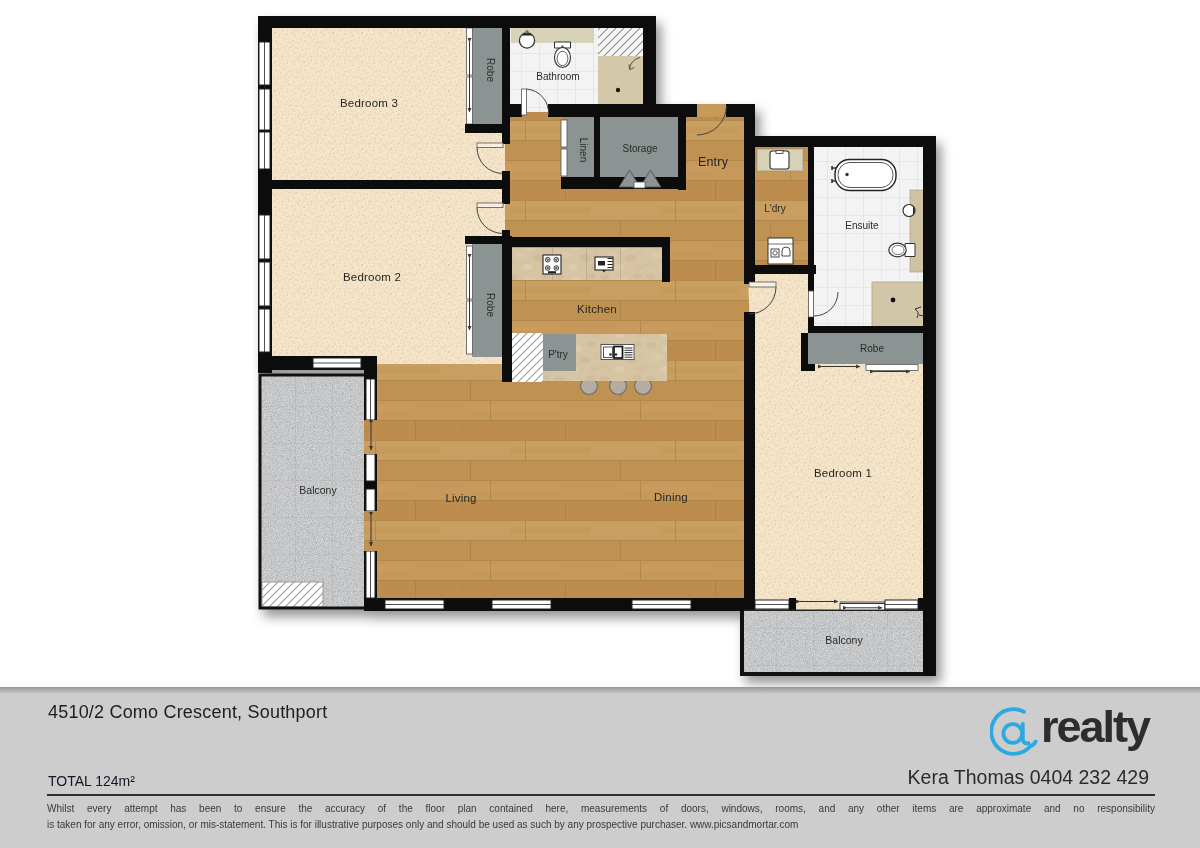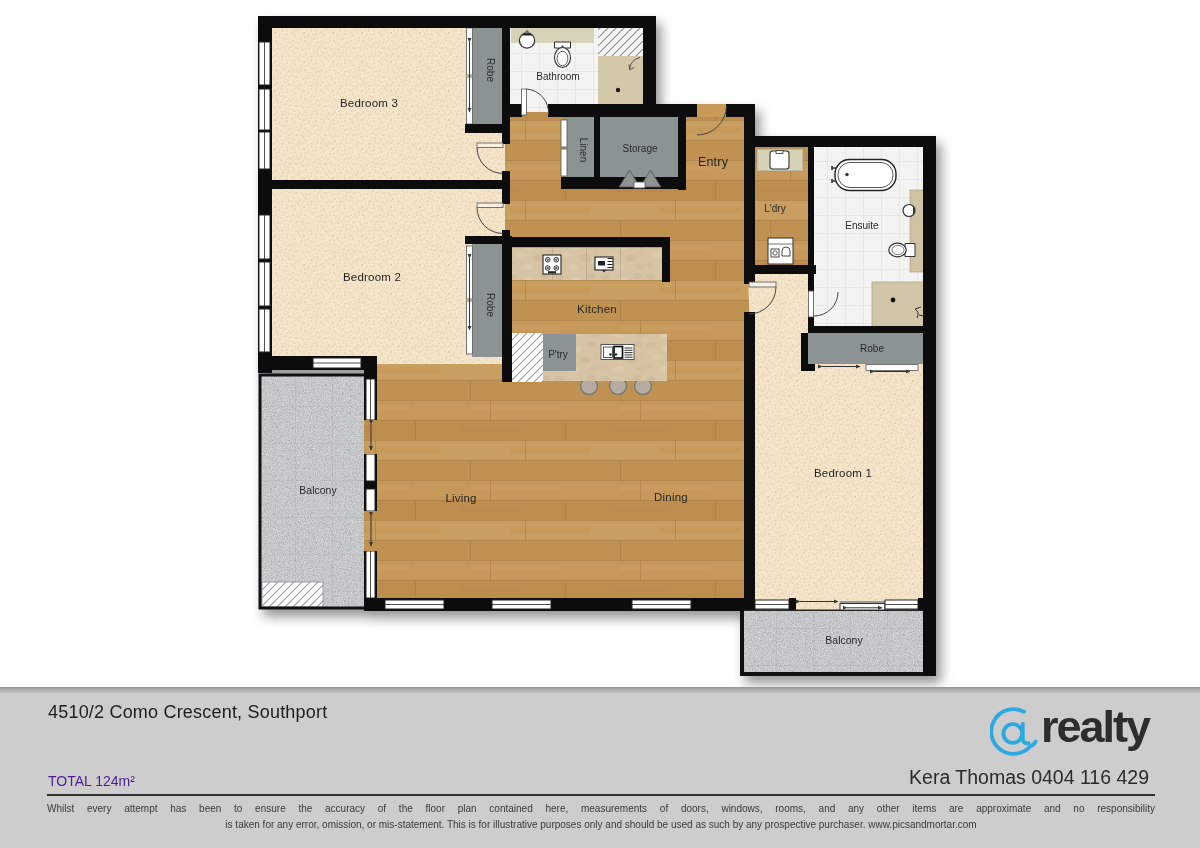--- a/index.html
+++ b/index.html
@@ -1,25 +1,25 @@
 <!DOCTYPE html>
 <html><head>
 <meta charset="utf-8">
 <style>
   html,body{margin:0;padding:0;background:#ffffff;width:1200px;height:848px;overflow:hidden;}
   body{font-family:"Liberation Sans", sans-serif;position:relative;}
   #plan{position:absolute;left:0;top:0;}
   #footer{position:absolute;left:0;top:687px;width:1200px;height:203px;background:#cdcdcd;}
   #ftshadow{position:absolute;left:0;top:0;width:1200px;height:7px;background:linear-gradient(#969696,#cdcdcd);}
   #addr{position:absolute;left:48px;top:15px;font-size:18px;color:#1e1e1e;letter-spacing:.2px;}
-  #total{position:absolute;left:48px;top:86px;font-size:14px;color:#4c1d95;}
+  #total{position:absolute;left:48px;top:86px;font-size:14px;color:#0f172a;}
   #rule{position:absolute;left:47px;top:107px;width:1108px;height:2px;background:#2e2e2e;}
   #disc{position:absolute;left:47px;top:114px;width:1108px;font-size:10px;line-height:15.5px;color:#3a3a3a;}
   #disc .l1{text-align:justify;text-align-last:justify;white-space:nowrap;}
-  #disc .l2{text-align:center;}
+  #disc .l2{}
   #kera{position:absolute;right:51px;top:79px;font-size:19.5px;color:#2b2b2b;}
   #logo{position:absolute;left:990px;top:704px;}
   text{font-family:"Liberation Sans",sans-serif;fill:#2d2d2d;}
   .rm{font-size:11.5px;letter-spacing:.2px;fill:#262626;}
   .sm{font-size:10px;letter-spacing:0;fill:#2b2b2b;}
 </style>
 </head>
 <body>
 
 <svg id="plan" width="1200" height="848" viewBox="0 0 1200 848">
@@ -534,21 +534,21 @@
 
   <div id="total">TOTAL 124m²</div>
 
   <div id="rule"></div>
 
   <div id="disc">
       <div class="l1">Whilst&nbsp;every&nbsp;attempt has been to ensure the accuracy of the floor plan contained here, measurements of doors, windows, rooms, and any other items are approximate and no responsibility</div>
       <div class="l2">is taken for any error, omission, or mis-statement. This is for illustrative purposes only and should be used as such by any prospective purchaser. www.picsandmortar.com</div>
     </div>
 
-  <div id="kera">Kera Thomas 0404 116 429</div>
+  <div id="kera">Kera Thomas 0404 232 429</div>
 </div>
 
 <svg id="logo" width="215" height="75" viewBox="0 0 215 75">
 
   <g fill="none" stroke="#2ba9e0" stroke-linecap="round">
     <path d="M34 7.8 A 22.3 22.3 0 1 0 40.1 42.4 q 4 -1.2 5.5 -4.8" stroke-width="3.8"></path>
     <circle cx="22.8" cy="29.5" r="9.4" stroke-width="3.8"></circle>
     <path d="M32.8 20 V 34.5 Q 32.8 40 38.6 39.2" stroke-width="3.8"></path>
   </g>
 

